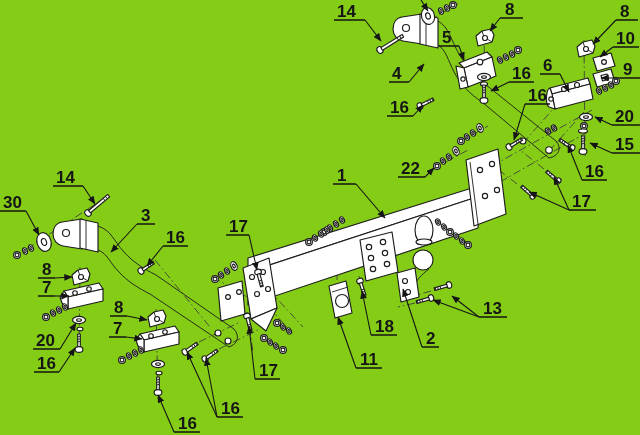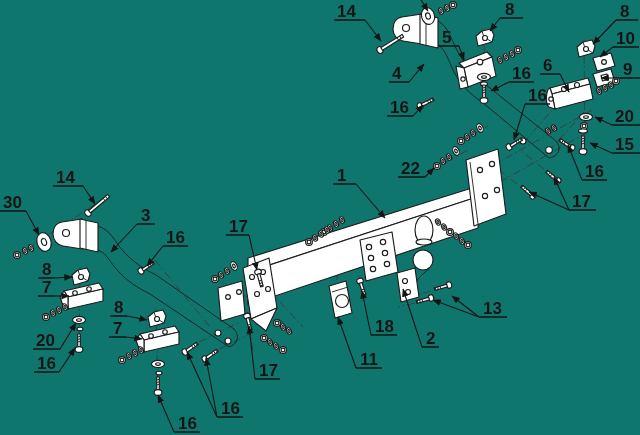--- a/index.html
+++ b/index.html
@@ -1,16 +1,16 @@
 <!DOCTYPE html>
 <html><head>
 <meta charset="utf-8">
 <style>
   html,body{margin:0;padding:0;background:#ffffff;}
-  .stage{position:relative;width:640px;height:435px;background:#0f766e;overflow:hidden;
+  .stage{position:relative;width:640px;height:435px;background:#84cc16;overflow:hidden;
          font-family:"Liberation Sans", sans-serif;}
   svg{display:block;}
   svg text{font-family:"Liberation Sans", sans-serif;font-weight:bold;font-size:17px;fill:#151515;}
   .part{stroke:#1c1c1c;stroke-width:1.15;fill:#ffffff;stroke-linejoin:round;stroke-linecap:round;}
   .thin{stroke:#1c1c1c;stroke-width:0.9;fill:none;}
   .axis{stroke:#3a3a3a;stroke-width:0.85;fill:none;stroke-dasharray:8 3 1.5 3;}
   .lead{stroke:#151515;stroke-width:1.1;fill:none;}
   .ul{stroke:#151515;stroke-width:1.5;}
 </style>
 </head>

